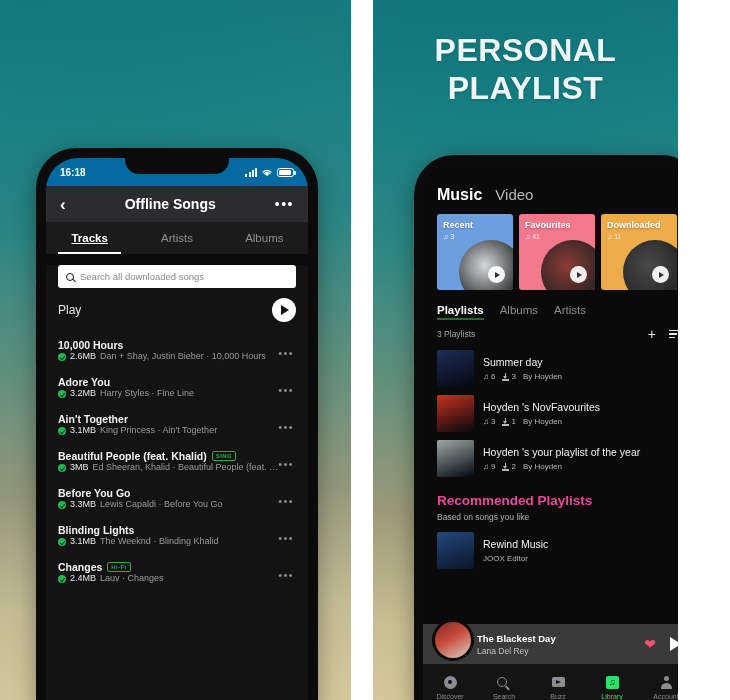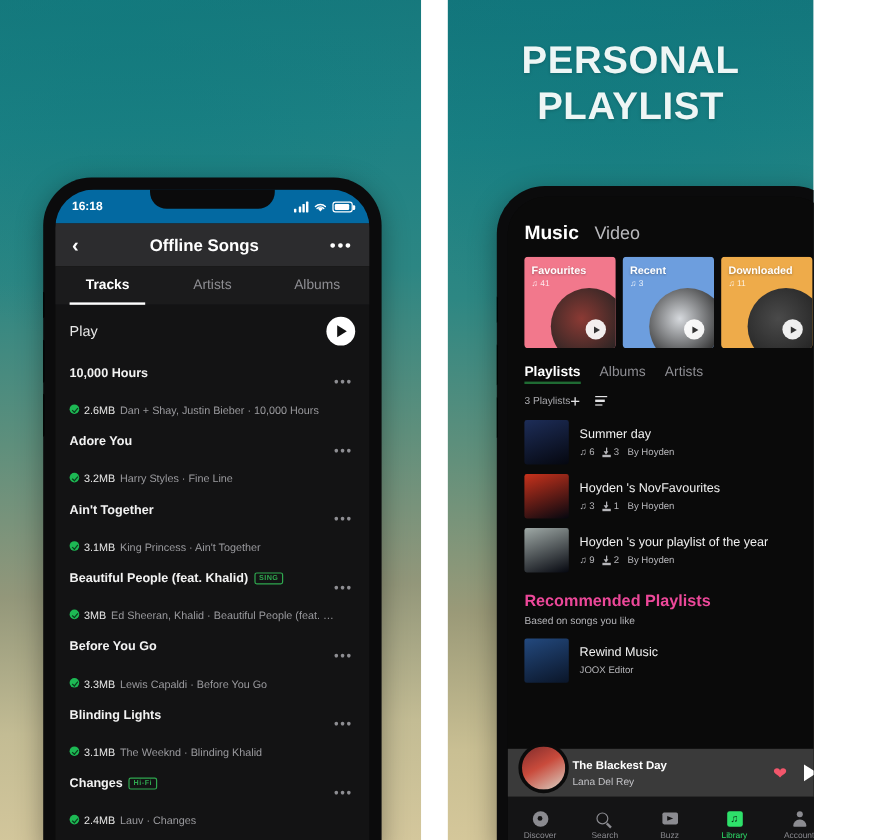--- a/index.html
+++ b/index.html
@@ -74,21 +74,21 @@
     height:36px; background:#2c2c2e; color:#fff;
     display:flex; align-items:center; justify-content:space-between; padding:0 14px;
   }
   .nav-title { font-size:14px; font-weight:bold; }
   .chev { font-size:17px; font-weight:bold; line-height:1; }
   .dots { letter-spacing:1.5px; font-size:14px; line-height:1; }
 
   .tabs { display:flex; background:#1b1b1c; height:32px; }
   .tab { flex:1; display:flex; align-items:center; justify-content:center;
          font-size:11.5px; color:#8e8e93; position:relative; }
-  .tab.active { color:#fff; font-weight:bold; }
+  .tab.active { color:#fff; font-weight:bold;text-decoration:underline; }
   .tab.active::after{content:"";position:absolute;bottom:0;left:14%;right:14%;height:2px;background:#fff;}
 
   .body-left { background:#131314; height:calc(100% - 96px); padding:0 12px; }
 
   .searchbar {
     margin-top:11px; height:23px; background:#fff; border-radius:3px;
     display:flex; align-items:center; gap:6px; padding:0 8px;
     font-size:9.5px; color:#8a8a8e;
   }
   .mag { width:8px; height:8px; border:1.4px solid #1a1a1a; border-radius:50%; position:relative; flex:none; }
@@ -97,21 +97,21 @@
   .playrow { display:flex; align-items:center; justify-content:space-between; height:44px; }
   .playrow .lbl { color:#e6e6e6; font-size:12px; }
   .playbtn { width:24px; height:24px; border-radius:50%; background:#fff;
              display:flex; align-items:center; justify-content:center; }
   .playbtn span { width:0;height:0;border-left:8px solid #111;border-top:5px solid transparent;border-bottom:5px solid transparent;margin-left:2px;}
 
   .track { padding:7px 0 8px 0; position:relative; }
   .track .t-title { color:#f2f2f2; font-size:10.5px; font-weight:bold; display:flex; align-items:center; gap:5px; }
   .badge { font-size:6px; font-weight:bold; letter-spacing:.4px; padding:1px 3px;
            border:1px solid #2fa84f; color:#2fa84f; border-radius:2px; }
-  .t-sub { margin-top:20px; display:flex; align-items:flex-start; gap:4px; font-size:9px; color:#9a9a9e; }
+  .t-sub { margin-top:0; display:flex; align-items:flex-end; gap:4px; font-size:9px; color:#9a9a9e; }
   .t-sub .sz { color:#e6e6e6; }
   .dot-dl { width:8px;height:8px;border-radius:50%;background:#1db954;position:relative;flex:none;}
   .dot-dl::after{content:"";position:absolute;left:2.6px;top:1.6px;width:2.4px;height:4px;border:1.2px solid #0b3d1e;border-top:0;border-left:0;transform:rotate(40deg);}
   .t-more { position:absolute; right:2px; top:16px; color:#8e8e93; letter-spacing:1.4px; font-size:11px; line-height:1; }
 
   
   .body-right { background:#0a0a0a; height:100%; position:relative; }
   .r-topbar { display:flex; align-items:baseline; gap:13px; padding:22px 14px 10px 14px; }
   .r-topbar .mt { color:#fff; font-size:16px; font-weight:bold; }
   .r-topbar .vt { color:#b9b9bd; font-size:15px; }
@@ -125,21 +125,21 @@
   .card .cplay { position:absolute; right:8px; bottom:7px; width:17px; height:17px; border-radius:50%;
                  background:rgba(255,255,255,.92); display:flex; align-items:center; justify-content:center; z-index:4; }
   .card .cplay span { width:0;height:0;border-left:5px solid #333;border-top:3px solid transparent;border-bottom:3px solid transparent;margin-left:1.5px;}
   .card-edge { width:9px; height:76px; border-radius:3px 0 0 3px; flex:none; }
 
   .subtabs { display:flex; gap:16px; padding:14px 14px 0 14px; }
   .subtab { font-size:11.5px; color:#8e8e93; position:relative; padding-bottom:4px; }
   .subtab.active { color:#fff; font-weight:bold; }
   .subtab.active::after{content:"";position:absolute;bottom:0;left:0;right:0;height:2px;background:#1f6b33;}
 
-  .plhead { display:flex; align-items:center; justify-content:flex-start; padding:7px 14px 5px 14px; }
+  .plhead { display:flex; align-items:center; justify-content:space-between; padding:7px 14px 5px 14px; }
   .plhead .cnt { font-size:8.5px; color:#a8a8ac; }
   .plhead .acts { display:flex; align-items:center; gap:13px; color:#e4e4e6; }
   .plus { font-size:14px; line-height:1; }
   .sorti { display:flex; flex-direction:column; gap:2.2px; }
   .sorti i { display:block; height:1.4px; background:#e4e4e6; }
   .sorti i:nth-child(1){width:10px} .sorti i:nth-child(2){width:8px} .sorti i:nth-child(3){width:6px}
 
   .plrow { display:flex; gap:9px; align-items:center; padding:4px 14px; }
   .thumb { width:37px; height:37px; border-radius:2px; flex:none; overflow:hidden; position:relative; }
   .pl-t { color:#f0f0f0; font-size:10.5px; }
@@ -229,20 +229,24 @@
           <div class="dots">•••</div>
         </div>
 
         <div class="tabs">
           <div class="tab active">Tracks</div>
           <div class="tab">Artists</div>
           <div class="tab">Albums</div>
         </div>
 
         <div class="body-left">
+          <div class="searchbar">
+            <div class="mag"></div>
+            <span>Search all downloaded songs</span>
+          </div>
 
           <div class="playrow">
             <div class="lbl">Play</div>
             <div class="playbtn">
                 <span></span>
               </div>
           </div>
 
           <div id="track-list">
               <div class="track">
@@ -345,32 +349,32 @@
 
       <div class="screen">
         <div class="body-right">
 
           <div class="r-topbar">
             <div class="mt">Music</div>
             <div class="vt">Video</div>
           </div>
 
           <div class="cards" id="card-strip">
+              <div class="card" style="background: rgb(109, 158, 222);">
+                <span class="c-name">Recent</span>
+                <span class="c-cnt">♫ 3</span>
+                <span class="art" style="background:radial-gradient(circle at 40% 40%, #d6d9dd, #222 75%)"></span>
+                <span class="cplay">
+                  <span></span>
+                </span>
+              </div>
               <div class="card" style="background: rgb(242, 120, 140);">
                 <span class="c-name">Favourites</span>
                 <span class="c-cnt">♫ 41</span>
                 <span class="art" style="background:radial-gradient(circle at 40% 40%, #8b3a34, #222 75%)"></span>
-                <span class="cplay">
-                  <span></span>
-                </span>
-              </div>
-              <div class="card" style="background: rgb(109, 158, 222);">
-                <span class="c-name">Recent</span>
-                <span class="c-cnt">♫ 3</span>
-                <span class="art" style="background:radial-gradient(circle at 40% 40%, #d6d9dd, #222 75%)"></span>
                 <span class="cplay">
                   <span></span>
                 </span>
               </div>
               <div class="card" style="background: rgb(238, 171, 74);">
                 <span class="c-name">Downloaded</span>
                 <span class="c-cnt">♫ 11</span>
                 <span class="art" style="background:radial-gradient(circle at 40% 40%, #4a4a4a, #222 75%)"></span>
                 <span class="cplay">
                   <span></span>

